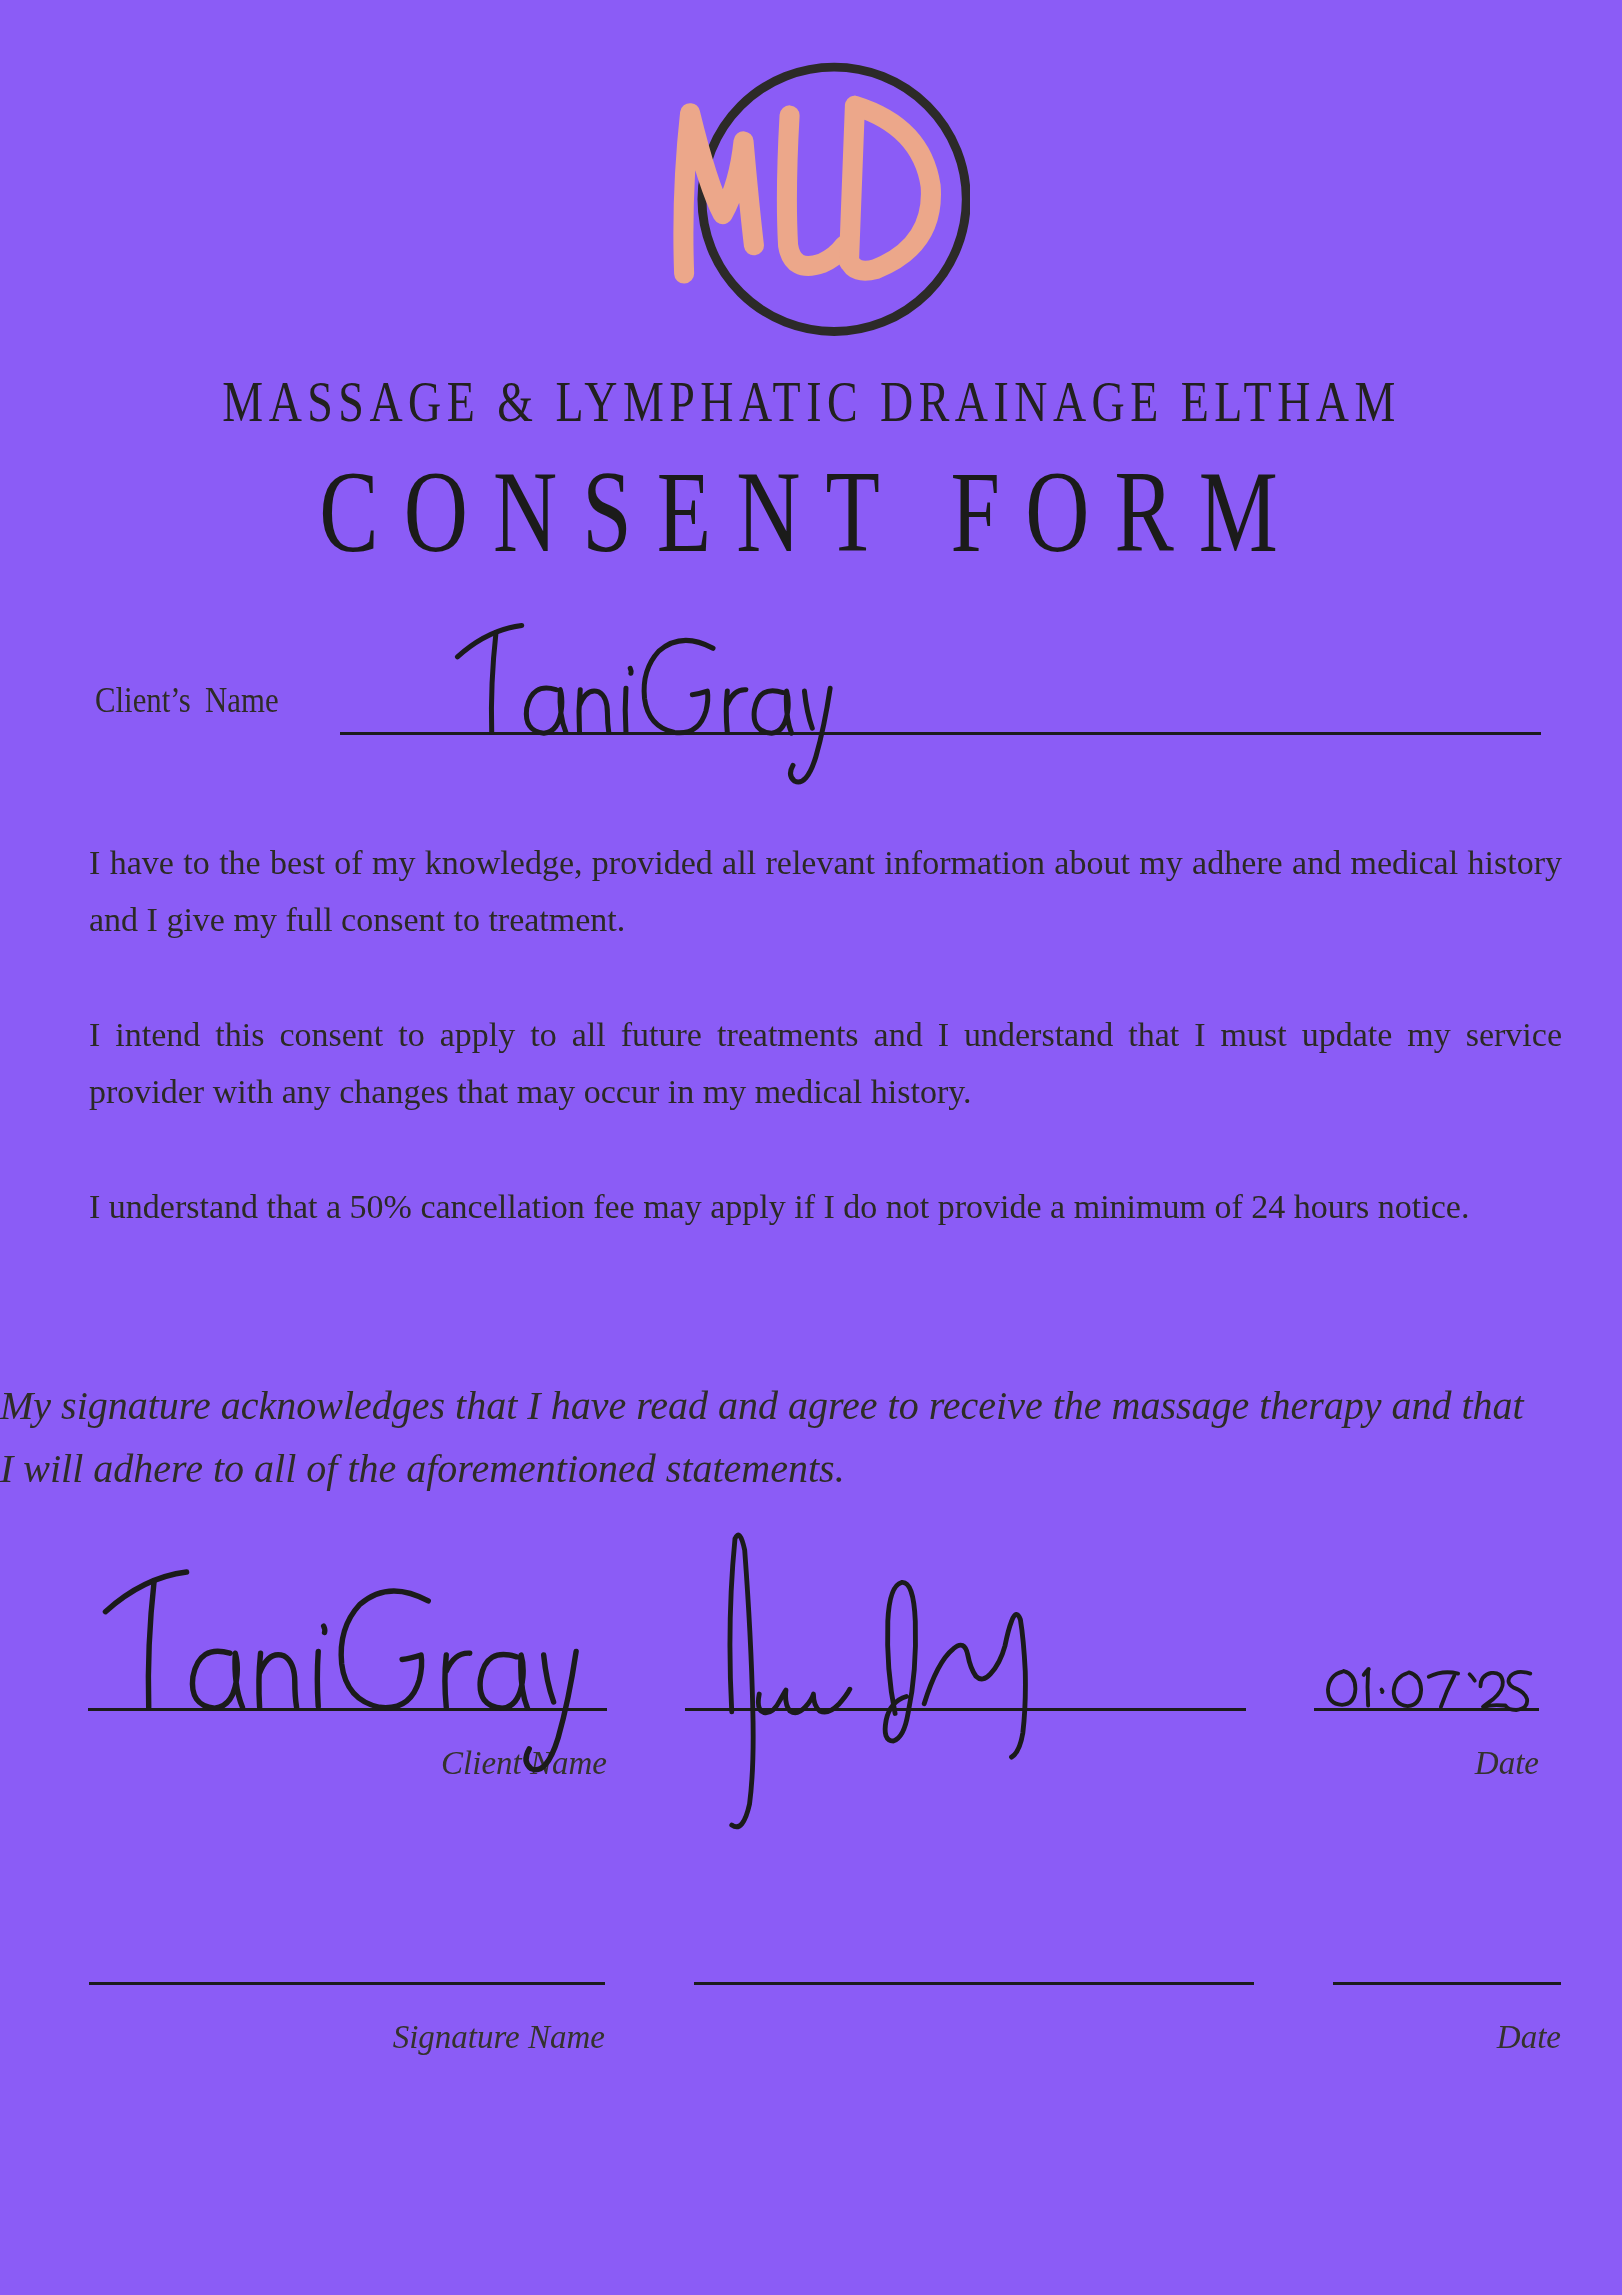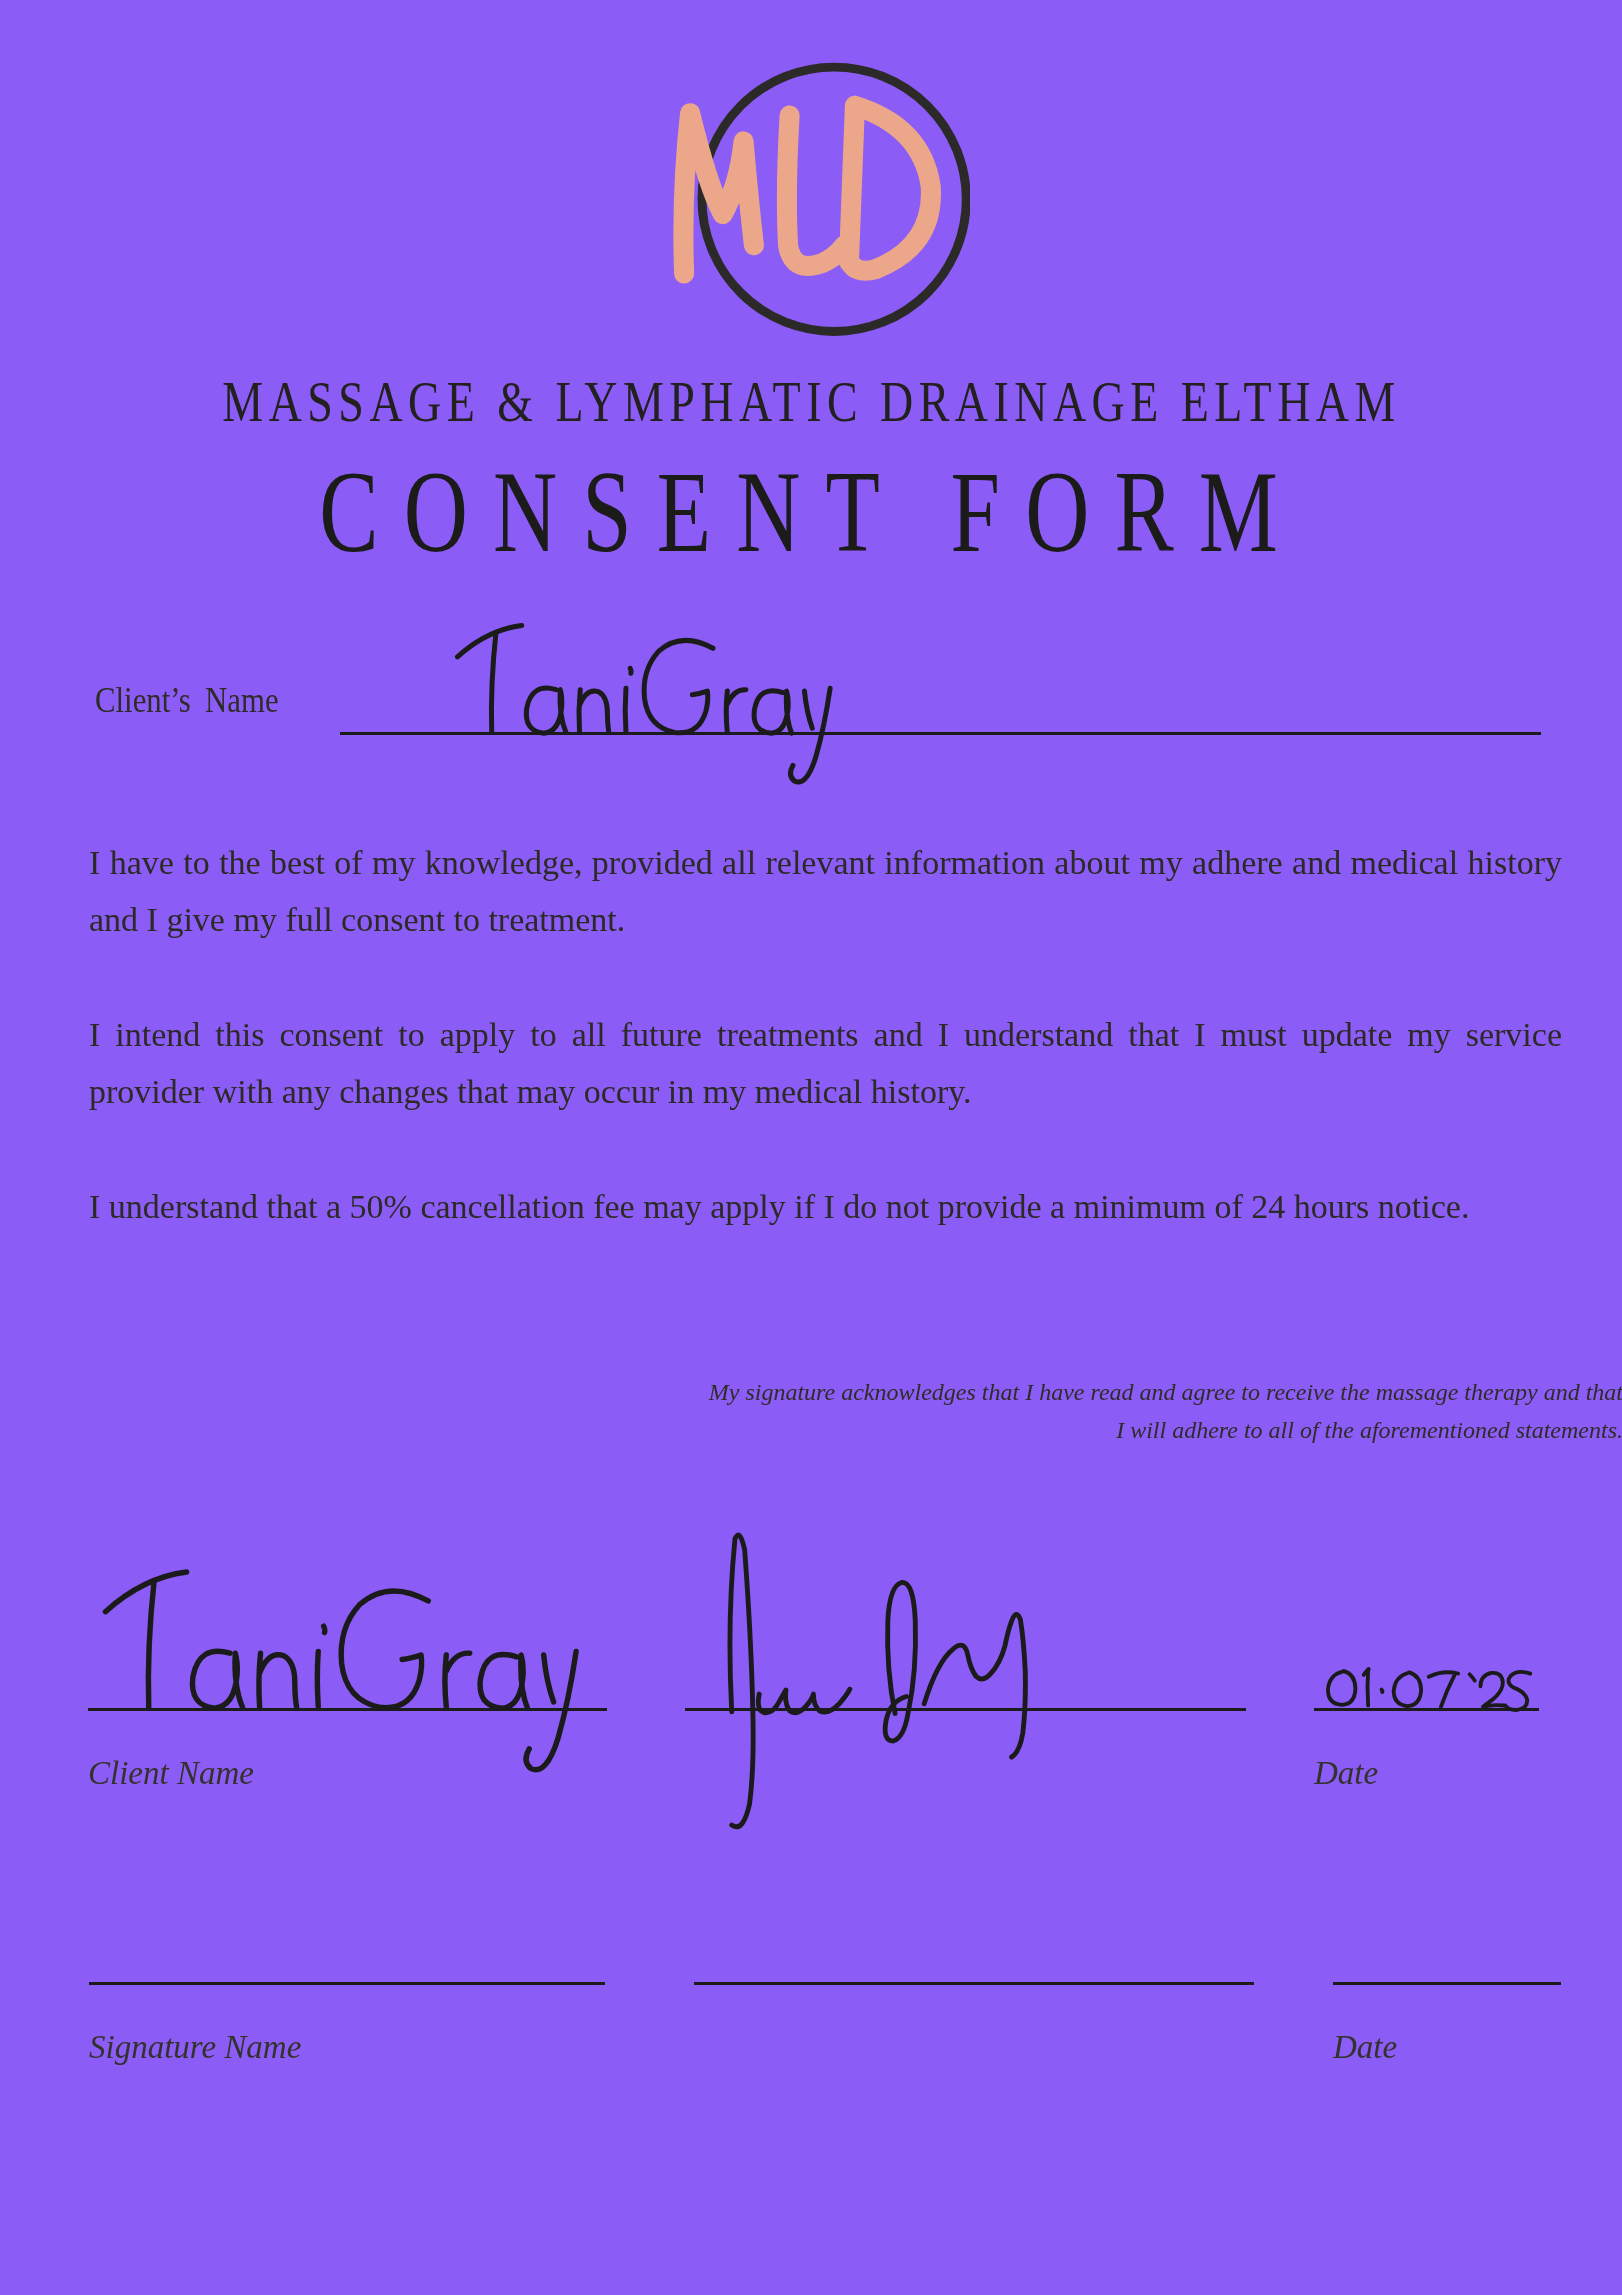--- a/index.html
+++ b/index.html
@@ -21,26 +21,26 @@
   
   .client-label{left:95px;top:681px;font-size:35px;color:#2E2C27;word-spacing:7.4px;
     transform:scaleX(.88);transform-origin:left;}
   .rule{background:#1C1C1C;height:3px;}
   .client-rule{left:340px;top:732px;width:1201px;}
   .client-name-hand{left:446px;top:604px;width:407px;}
   
   .paragraphs{left:89px;top:834px;width:1473px;}
   .paragraphs p{margin:0 0 58px 0;font-size:34px;line-height:1.68;text-align:justify;color:#2B2A25;}
   
-  .ack{left:0;top:1374px;width:100%;text-align:right;font-style:italic;font-size:24px;
+  .ack{left:0;top:1374px;width:100%;text-align:left;font-style:italic;font-size:40px;
     line-height:1.58;color:#2E2C27;white-space:pre-line;}
   
   .sigcol{position:absolute;}
   .sigcol .rule{width:100%;}
-  .sigcol .sig-label{margin-top:44px;text-align:left;font-style:italic;font-size:33px;color:#34322D;}
+  .sigcol .sig-label{margin-top:34px;text-align:right;font-style:italic;font-size:33px;color:#34322D;}
   .c-name{left:88px;top:1708px;width:519px;}
   .c-sig{left:685px;top:1708px;width:561px;}
   .c-date{left:1314px;top:1708px;width:225px;}
   .t-name{left:89px;top:1982px;width:516px;}
   .t-sig{left:694px;top:1982px;width:560px;}
   .t-date{left:1333px;top:1982px;width:228px;}
   
   .hand2{left:91px;top:1545px;width:514px;}
   .hand-sig{left:680px;top:1500px;width:566px;}
   .hand-date{left:1319px;top:1650px;width:217px;}

